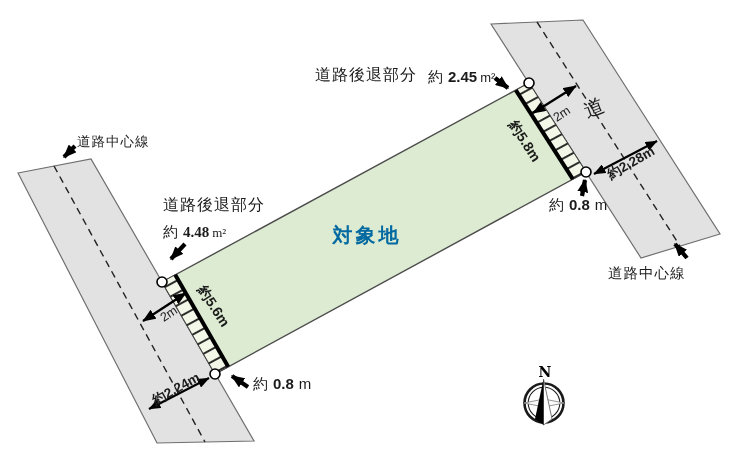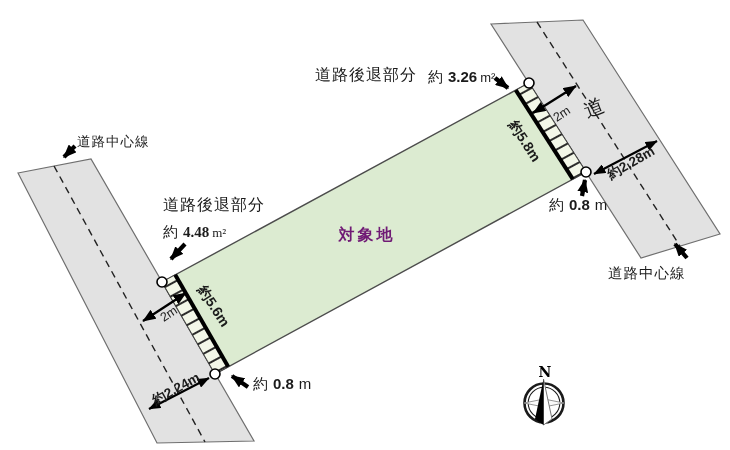--- a/index.html
+++ b/index.html
@@ -71,38 +71,38 @@
       <path d="M543.5,379 L552,419 L543.5,425 Z" fill="#ffffff" stroke="#777" stroke-width="1"></path>
       <path d="M543.5,379 L535,419 L543.5,425 Z" fill="#000"></path>
     </g>
   </svg>
 
   <div class="lbl jp" style="left:77px;top:134px;font-size:13.5px;">道路中心線</div>
 
   <div class="lbl jp" style="left:315px;top:66px;font-size:16px;">道路後退部分</div>
 
   <div class="lbl" style="left:428px;top:68px;font-size:15px;">
-    <span>約</span><span class="sp"></span><span class="b">3.26</span><span class="sp2"></span><span style="font-size:13px;">m²</span>
+    <span>約</span><span class="sp"></span><span class="b">2.45</span><span class="sp2"></span><span style="font-size:13px;">m²</span>
   </div>
 
   <div class="lbl rot" style="left:594px;top:108px;font-size:20px;transform:translate(-50%,-50%) rotate(-21deg);">道</div>
 
   <div class="lbl rot" style="left:562px;top:114px;font-size:12.5px;transform:translate(-50%,-50%) rotate(-33deg);">2m</div>
 
   <div class="lbl rot" style="left:525px;top:141px;font-size:14px;font-weight:600;transform:translate(-50%,-50%) rotate(57deg);">約5.8m</div>
 
   <div class="lbl rot b" style="left:631px;top:163px;font-size:13.5px;transform:translate(-50%,-50%) rotate(-30deg);">約2.28m</div>
 
   <div class="lbl" style="left:549px;top:196px;font-size:15px;">
     <span>約</span><span class="sp"></span><span class="b">0.8</span><span class="sp"></span><span>m</span>
   </div>
 
   <div class="lbl jp" style="left:608px;top:265px;font-size:14.5px;">道路中心線</div>
 
-  <div class="lbl b" style="left:367px;top:235px;font-size:16px;letter-spacing:3px;transform:translate(-50%,-50%);color:#701a75;">対象地</div>
+  <div class="lbl b" style="left:367px;top:235px;font-size:20px;letter-spacing:3px;transform:translate(-50%,-50%);color:#0369a1;">対象地</div>
 
   <div class="lbl jp" style="left:163px;top:196px;font-size:16px;">道路後退部分</div>
 
   <div class="lbl" style="left:163px;top:224px;font-size:15px;font-family:Liberation Serif, serif;">
     <span>約</span><span class="sp"></span><span class="b">4.48</span><span class="sp2"></span><span style="font-size:13px;">m²</span>
   </div>
 
   <div class="lbl rot" style="left:214px;top:306px;font-size:14px;font-weight:600;transform:translate(-50%,-50%) rotate(57deg);">約5.6m</div>
 
   <div class="lbl rot" style="left:169px;top:314px;font-size:12.5px;transform:translate(-50%,-50%) rotate(-33deg);">2m</div>

